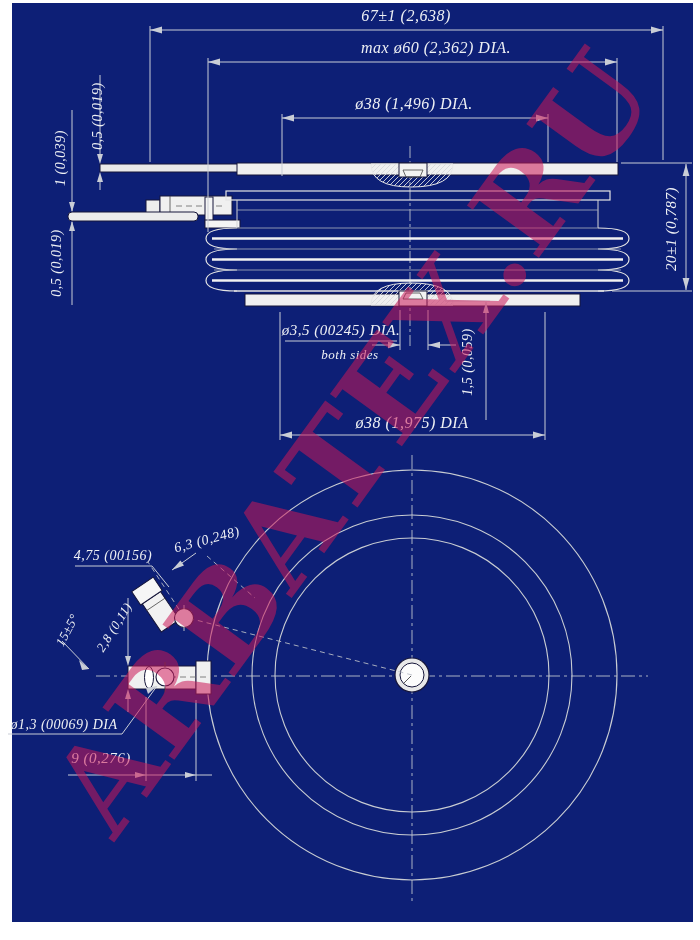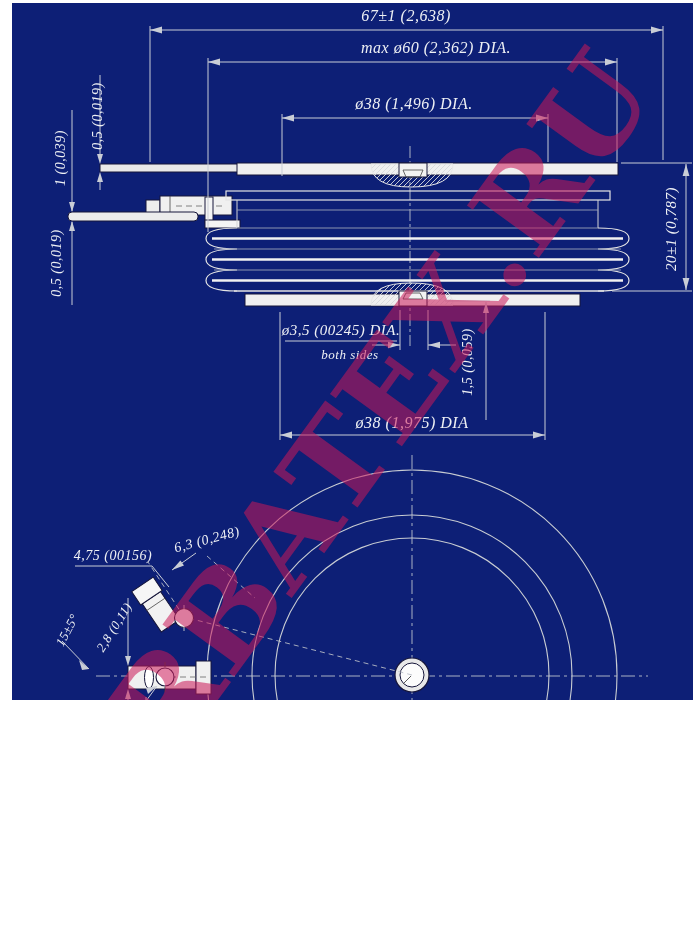--- a/index.html
+++ b/index.html
@@ -1,16 +1,16 @@
 <!DOCTYPE html>
 <html><head>
 <meta charset="utf-8">
 <style>
   html,body{margin:0;padding:0;background:#ffffff;}
-  #stage{position:relative;width:700px;height:700px;background:#ffffff;overflow:hidden;
+  #stage{position:relative;width:700px;height:940px;background:#ffffff;overflow:hidden;
          font-family:"Liberation Serif","DejaVu Serif",serif;}
   #drawing{position:absolute;left:0;top:0;}
   .lbl{position:absolute;color:#eef0f4;font-style:italic;white-space:nowrap;
        transform:translate(-50%,-50%);line-height:1;letter-spacing:.5px;}
   .r90{transform:translate(-50%,-50%) rotate(-90deg);}
   .r15{transform:translate(-50%,-50%) rotate(-15deg);}
   .r58{transform:translate(-50%,-50%) rotate(-58deg);}
   .r62{transform:translate(-50%,-50%) rotate(-62deg);}
   .s16{font-size:16px;} .s15{font-size:15px;} .s14{font-size:14px;} .s13{font-size:13px;}
   #watermark{position:absolute;left:352px;top:442px;

